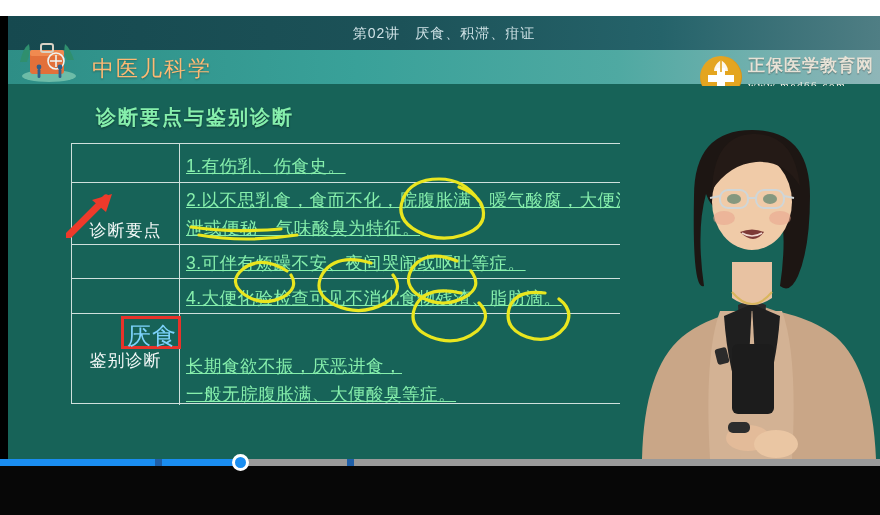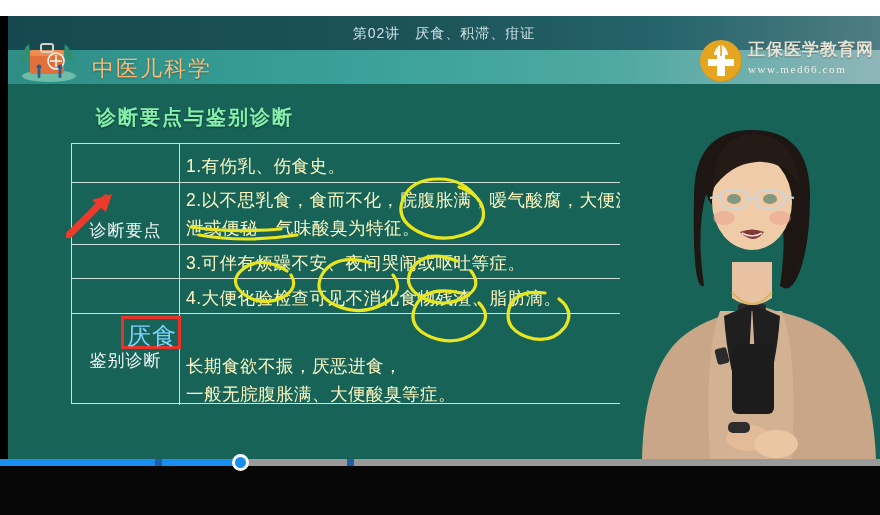--- a/index.html
+++ b/index.html
@@ -42,21 +42,21 @@
   .course-logo {
     position: absolute; left: 8px; top: 20px; width: 66px; height: 46px; z-index: 6;
   }
   .course-name {
     position: absolute; left: 84px; top: 38px; z-index: 6;
     color: #fdba74; font-size: 22px; letter-spacing: 2px;
     text-shadow: 0 1px 2px rgba(0,0,0,.3);
   }
 
   
-  .brand { position: absolute; right: 2px; top: 22px; width: 178px; height: 46px; z-index: 6; }
+  .brand { position: absolute; right: 2px; top: 38px; width: 178px; height: 46px; z-index: 6; }
   .brand-mark {
     position: absolute; left: 0; top: 2px; width: 42px; height: 42px; border-radius: 50%;
     background: radial-gradient(circle at 38% 32%, #f0b43a 0%, #e09a16 55%, #c98205 100%);
   }
   .brand-text { position: absolute; left: 48px; top: 0px; width: 130px; }
   .brand-cn {
     font-size: 17px; color: #e7e2d6; letter-spacing: 1px; font-weight: bold;
     text-shadow: 0 1px 1px rgba(0,0,0,.35); white-space: nowrap;
   }
   .brand-url {
@@ -81,21 +81,21 @@
   .lcell {
     position: absolute; left: 0; width: 107px; text-align: center;
     color: #f3f8f7; font-size: 17px; letter-spacing: 1px;
   }
   .lcell-red {
     position: absolute; left: 0; width: 107px; text-align: center;
     color: #ef3c2c; font-size: 14px; letter-spacing: 1px;
   }
   .rcell {
     position: absolute; left: 114px; width: 450px;
-    color: #fef9c3; font-size: 17.5px; line-height: 28px; letter-spacing: 0.5px;
+    color: #86efac; font-size: 17.5px; line-height: 28px; letter-spacing: 0.5px; text-decoration: underline;
   }
   .redbox {
     position: absolute; left: 113px; top: 300px; width: 60px; height: 33px;
     border: 3px solid #e8332a; z-index: 7;
   }
   .yancell {
     position: absolute; left: 119px; top: 304px; z-index: 8;
     color: #7dd3fc; font-size: 24px; letter-spacing: 1px;
   }
 

